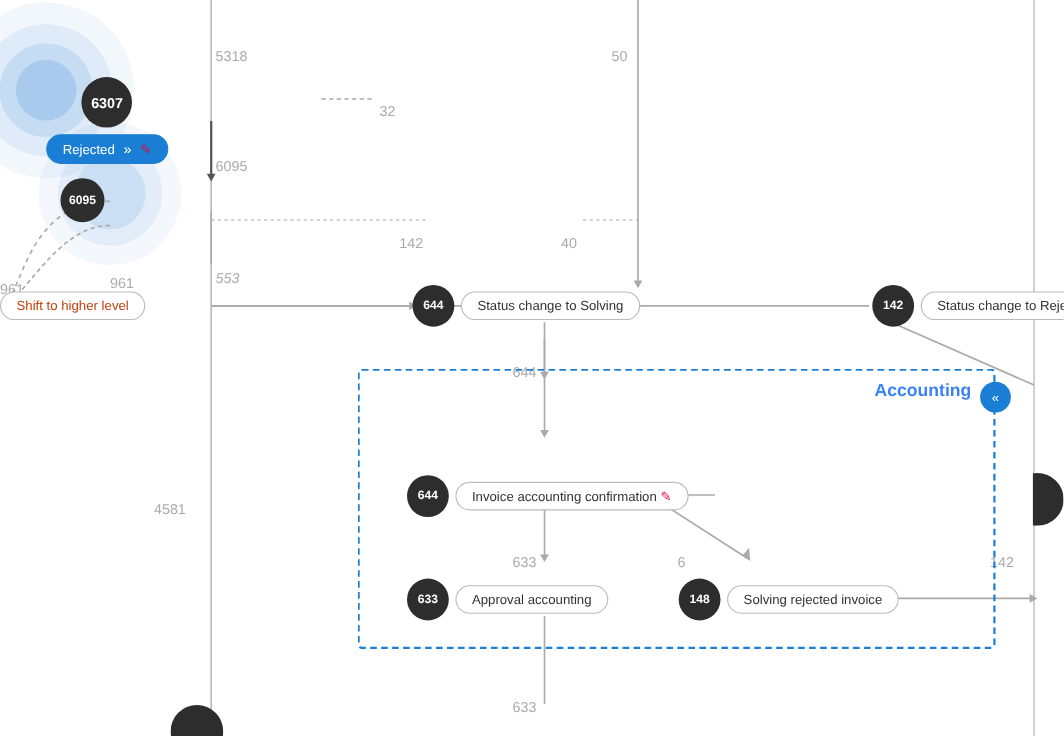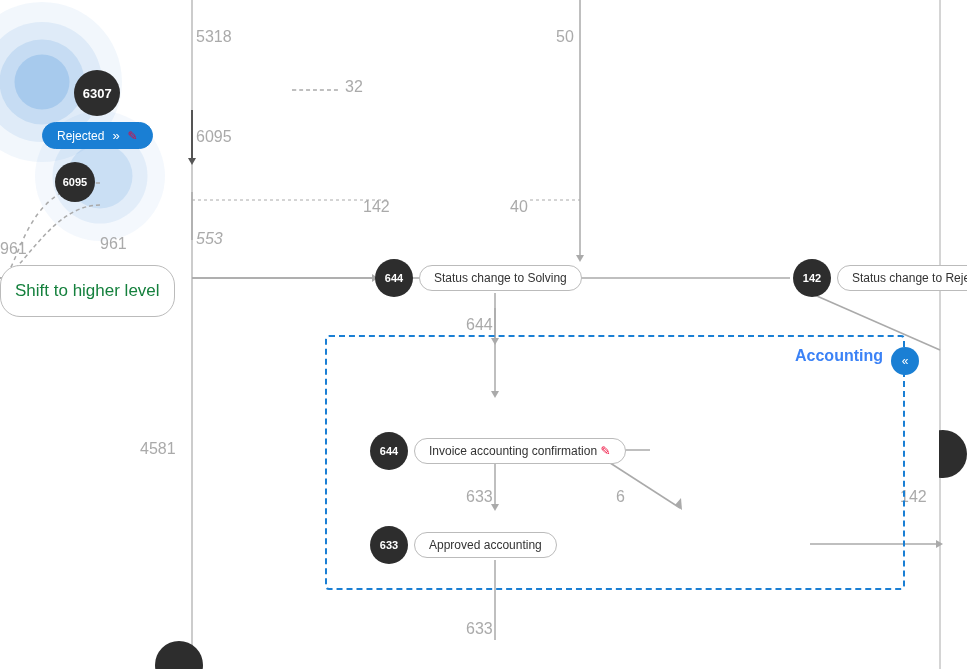--- a/index.html
+++ b/index.html
@@ -60,22 +60,23 @@
     .chevron-icon {
       font-size: 13px;
       color: #fff;
     }
     .pencil-red {
       color: #e03;
       font-size: 12px;
     }
     .edge-label {
       position: absolute;
-      font-size: 16px;
+      font-size: 13px;
       color: #aaa;
+      margin-top: 15px;
     }
     
     .accounting-box {
       position: absolute;
       border: 2px dashed #1a7fd4;
       border-radius: 4px;
     }
     .accounting-label {
       position: absolute;
       top: 10px;
@@ -98,23 +99,23 @@
       justify-content: center;
       font-size: 12px;
       cursor: pointer;
       border: none;
     }
     .shift-node {
       position: absolute;
       background: #fff;
       border: 1.5px solid #bbb;
       border-radius: 20px;
-      padding: 15px 14px;
-      font-size: 17px;
-      color: #15803d;
+      padding: 5px 14px;
+      font-size: 12px;
+      color: #c2410c;
       white-space: nowrap;
     }
   </style>
 </head>
 <body>
 
 <div id="canvas">
 
   <div style="position:absolute; left:42px; top:82px;">
     <div style="position:absolute; width:160px; height:160px; border-radius:50%; background:rgba(30,120,210,0.06); transform:translate(-50%,-50%); left:50%; top:50%;"></div>
@@ -252,24 +253,32 @@
       <span>Invoice accounting confirmation</span>
       <span class="pencil-red">✎</span>
     </div>
   </div>
 
   <div class="node" style="left: 370px; top: 526px;">
     <div class="node-badge" style="width:38px; height:38px; font-size:11px;">
       <span>633</span>
     </div>
     <div class="node-label">
-      <span>Approved accounting</span>
-    </div>
-  </div>
-
+      <span>Approval accounting</span>
+    </div>
+  </div>
+
+  <div class="node" style="left: 617px; top: 526px;">
+    <div class="node-badge" style="width:38px; height:38px; font-size:11px;">
+      <span>148</span>
+    </div>
+    <div class="node-label">
+      <span>Solving rejected invoice</span>
+    </div>
+  </div>
 
   <div style="position:absolute; left:155px; bottom:0px; width:48px; height:28px; overflow:hidden;">
     <div style="width:48px; height:48px; border-radius:50%; background:#2d2d2d;"></div>
   </div>
 
   <div style="position:absolute; right:0px; top:430px; width:28px; height:48px; overflow:hidden;">
     <div style="width:48px; height:48px; border-radius:50%; background:#2d2d2d; position:absolute; right:0; top:0;"></div>
   </div>
 
 </div>

